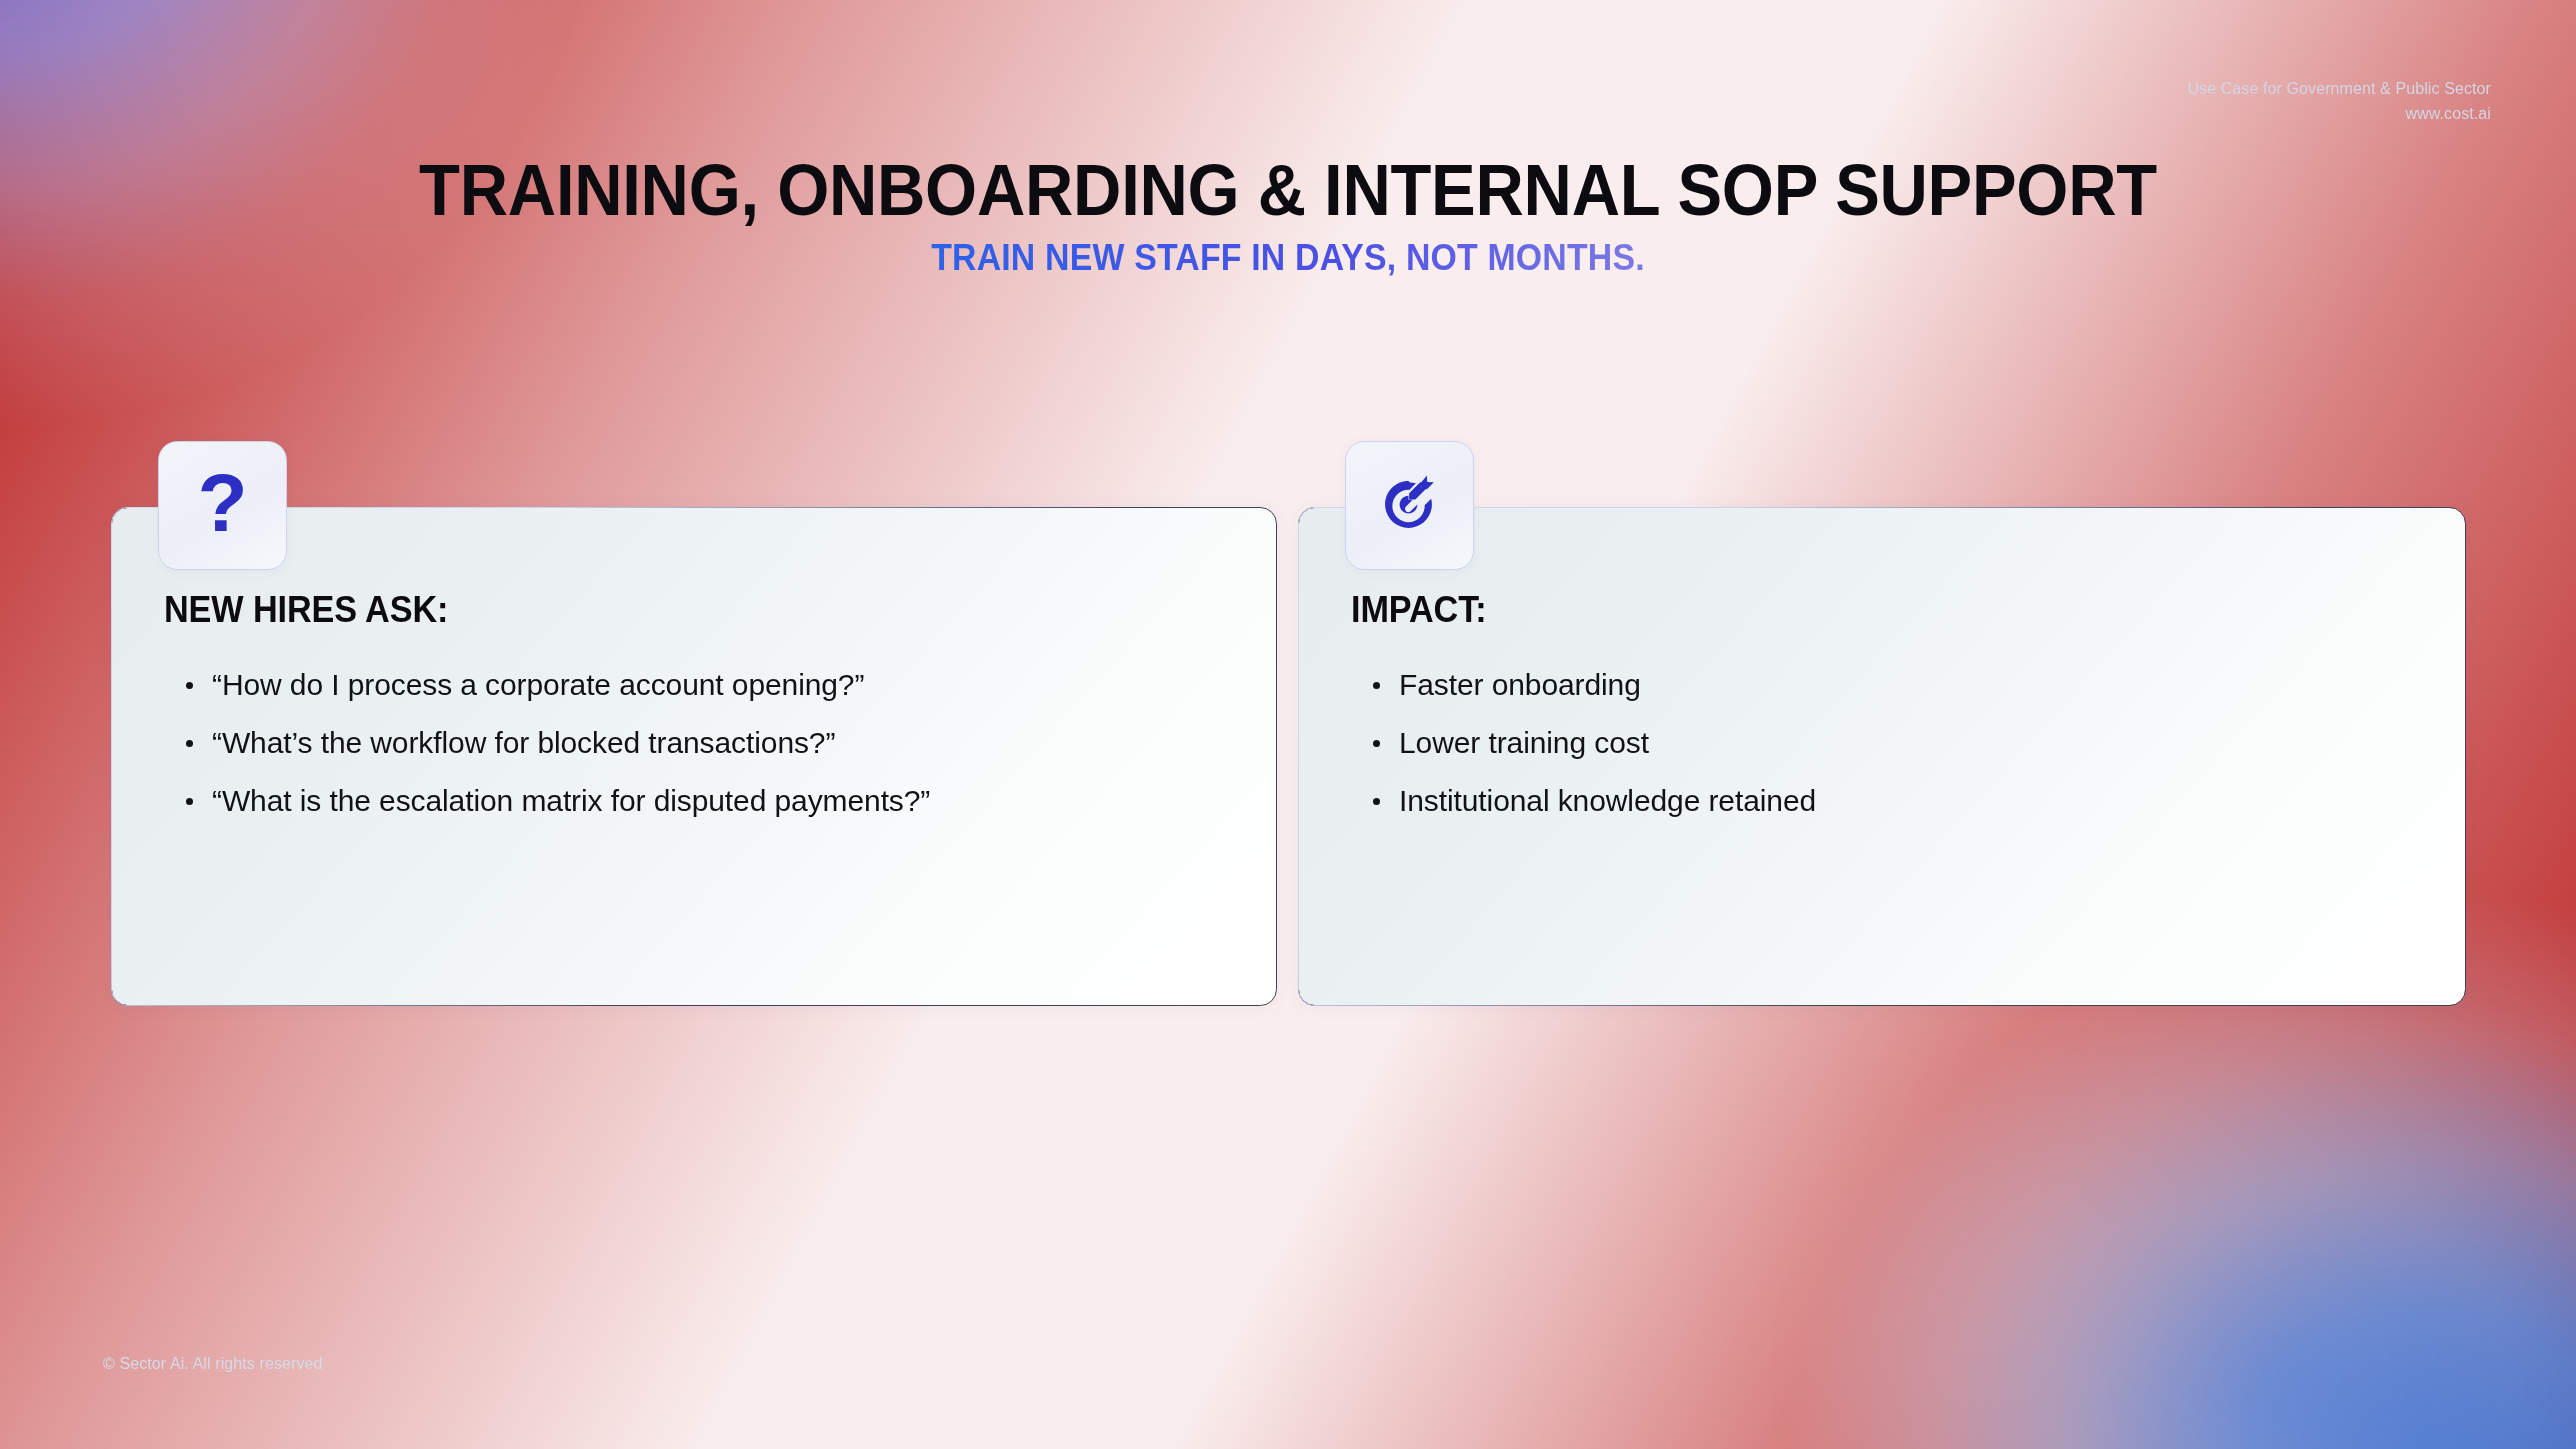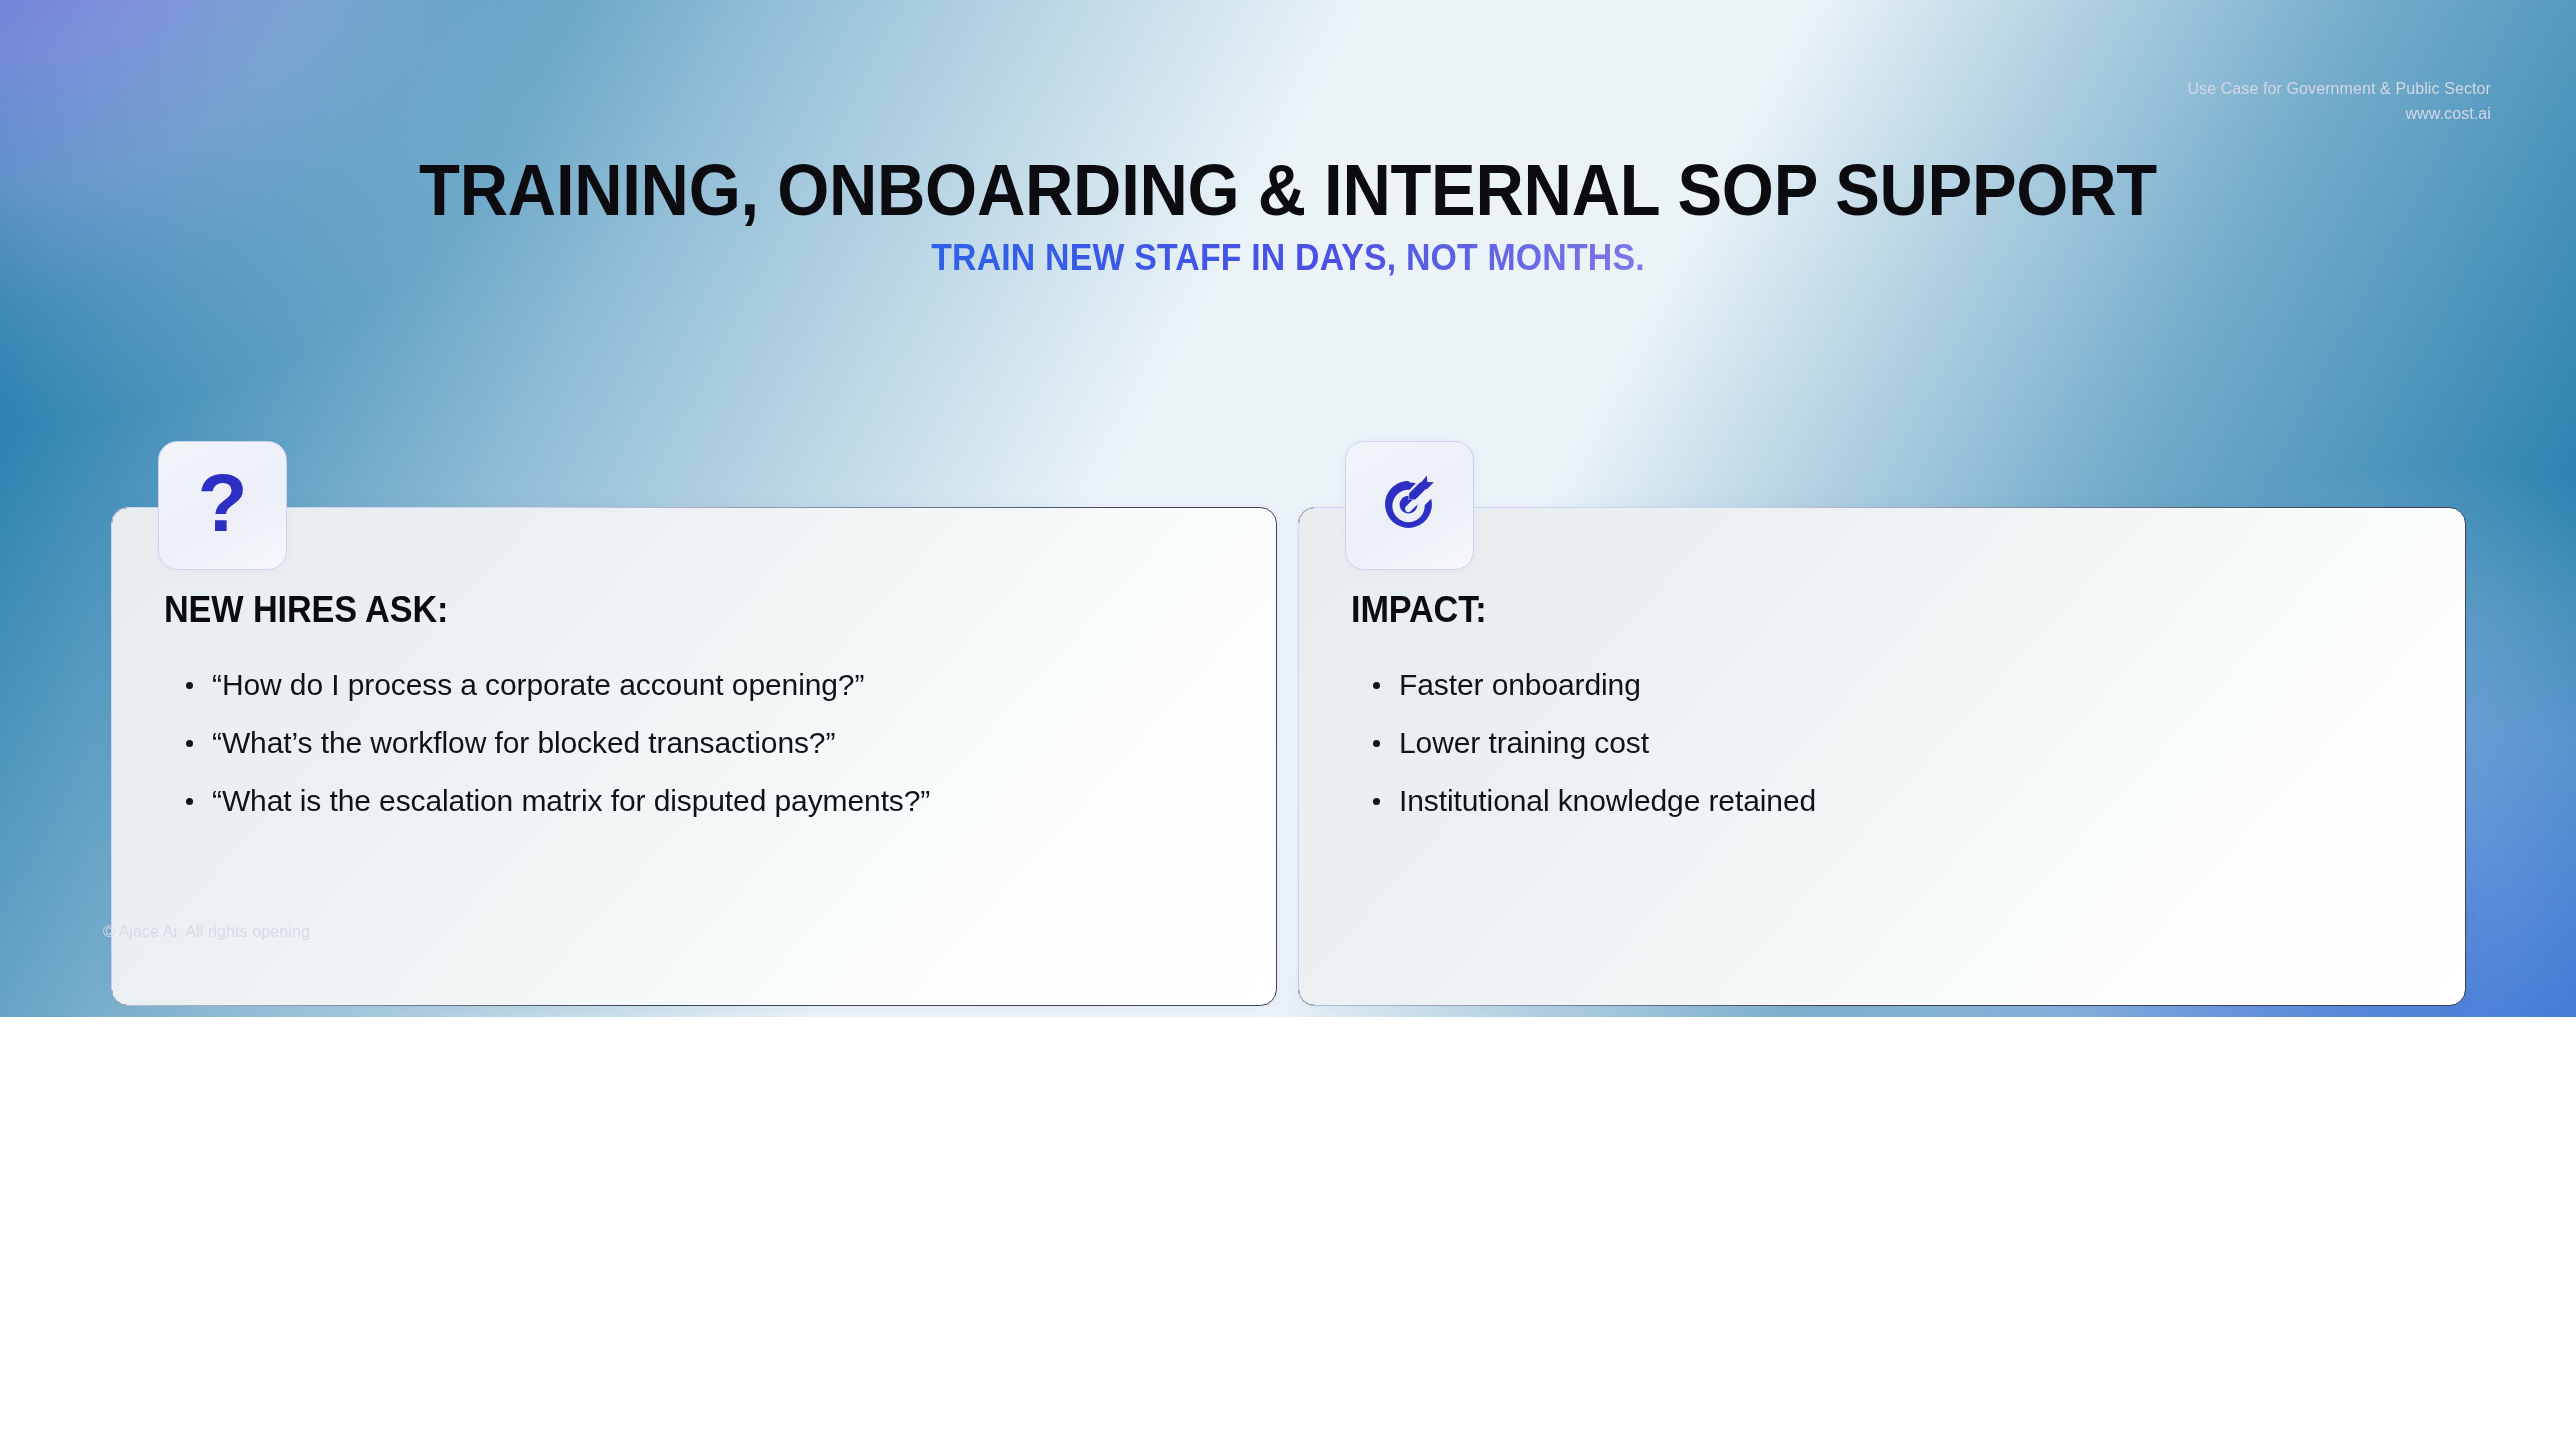--- a/index.html
+++ b/index.html
@@ -5,22 +5,22 @@
   * { margin:0; padding:0; box-sizing:border-box; }
 
   html, body {
     width:2576px; height:1449px;
     overflow:hidden;
     font-family:"Liberation Sans", sans-serif;
   }
 
   #slide {
     position:relative;
-    width:2576px; height:1017px;
-    background:#0369a1;
+    width:2576px; height:1449px;
+    background:#b91c1c;
     overflow:hidden;
   }
 
   
   .bg-layer { position:absolute; inset:0; pointer-events:none; }
 
   .blob-tl {
     position:absolute;
     left:-580px; top:-708px;
     width:1546px; height:1352px;
@@ -272,16 +272,16 @@
           <path d="M23 8.2c-8.6 0-15.6 7-15.6 15.6S14.4 39.4 23 39.4s15.6-7 15.6-15.6c0-1.35-.17-2.66-.49-3.9l-4.36 4.36c.02.2.03.36.03.54 0 5.95-4.83 10.78-10.78 10.78S12.24 30.75 12.24 24.8 17.07 14.02 23 14.02c.18 0 .35.01.55.03l4.36-4.36c-1.25-.32-2.56-.49-3.91-.49z" transform="translate(0,-0.8)"></path>
           <path d="M23 17.9c-3.28 0-5.93 2.65-5.93 5.93s2.65 5.93 5.93 5.93 5.93-2.65 5.93-5.93c0-.02 0-.05 0-.07l-4.35 4.35a2.2 2.2 0 1 1-3.1-3.1l4.35-4.35c-.02 0-.05 0-.07 0H23z" transform="translate(0,-0.8)"></path>
           <path d="M27.55 20.42h-4.12v-4.12L31.1 8.63l.58 3.6 3.6.58-7.73 7.61z" transform="translate(0,-0.8)"></path>
           <path d="M31.68 12.23l3.6.58.58 3.6 4.2-4.2-3.6-.58-.58-3.6-4.2 4.2z" transform="translate(0,-0.8)" opacity="0"></path>
           <path d="M31.1 8.63l.58 3.6 3.6.58 4.58-4.58-4.35-.22-.22-4.35L31.1 8.63z"></path>
         </g>
       </svg>
     </span>
   </div>
 
-  <div class="footer">© Ajace Ai. All rights opening</div>
+  <div class="footer">© Sector Ai. All rights reserved</div>
 
 </div>
 
 
 </body></html>

